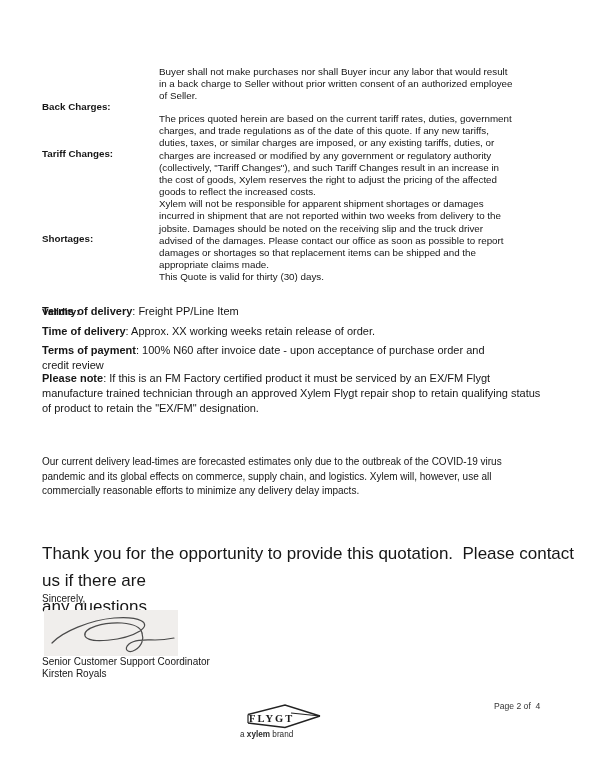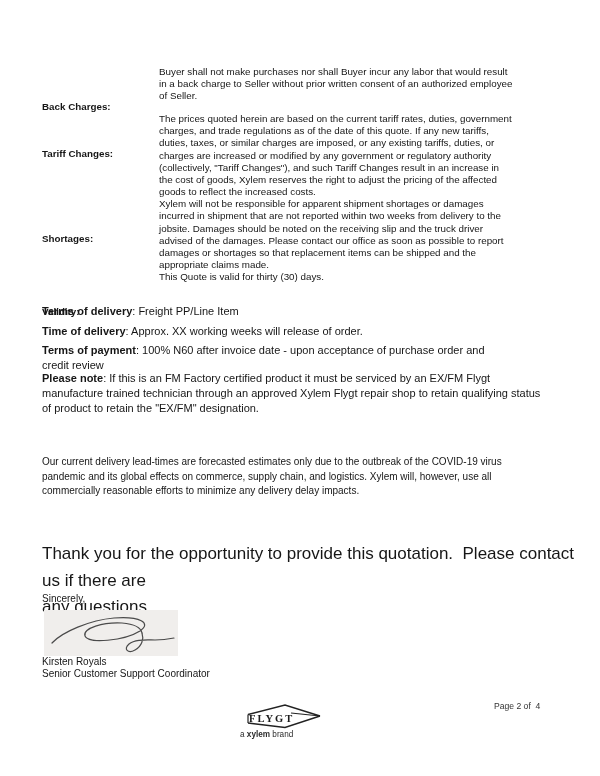--- a/index.html
+++ b/index.html
@@ -157,21 +157,21 @@
 appropriate claims made.</div>
     </div>
     <div class="terms-row">
       <div class="t-label">Validity:</div>
       <div class="t-text">This Quote is valid for thirty (30) days.</div>
     </div>
   </div>
 
   <div class="delivery">
     <p><span class="d-label">Terms of delivery</span><span>: Freight PP/Line Item</span></p>
-    <p><span class="d-label">Time of delivery</span><span>: Approx. XX working weeks will release of order.</span></p>
+    <p><span class="d-label">Time of delivery</span><span>: Approx. XX working weeks retain release of order.</span></p>
     <p><span class="d-label">Terms of payment</span><span>: 100% N60 after invoice date - upon acceptance of purchase order and
 credit review</span></p>
   </div>
 
   <div class="please-note"><span class="n-label">Please note</span><span>: If this is an FM Factory certified product it must be serviced by an EX/FM Flygt
 manufacture trained technician through an approved Xylem Flygt repair shop to retain qualifying status
 of product to retain the "EX/FM" designation.</span></div>
 
   <div class="covid">Our current delivery lead-times are forecasted estimates only due to the outbreak of the COVID-19 virus
 pandemic and its global effects on commerce, supply chain, and logistics. Xylem will, however, use all
@@ -182,22 +182,22 @@
   <div class="sincerely">Sincerely,</div>
 
   <div class="sig-box">
     <svg width="134" height="46" viewBox="0 0 134 46">
       <path d="M8,33 C18,22 46,10 70,8 C96,6 108,13 96,21 C80,31 44,34 41,26 C38,18 60,12 78,13 C90,14 97,18 98,23" fill="none" stroke="#4a4a4a" stroke-width="1.2" stroke-linecap="round"></path>
       <path d="M98,23 C100,29 98,36 91,40 C84,44 79,39 85,34 C91,29 102,30 111,30 C119,30 125,29 130,28" fill="none" stroke="#4a4a4a" stroke-width="1.2" stroke-linecap="round"></path>
     </svg>
   </div>
 
   <div class="signer">
+    <div>Senior Customer Support Coordinator</div>
     <div>Kirsten Royals</div>
-    <div>Senior Customer Support Coordinator</div>
   </div>
 
   <svg class="flygt-logo" viewBox="0 0 80 27">
     <path d="M3,12.5 L40,3 L75,14" fill="none" stroke="#222" stroke-width="1.4"></path>
     <path d="M75,14 L46,11" fill="none" stroke="#222" stroke-width="1.2"></path>
     <path d="M75,14 L40,25.5 L3,21" fill="none" stroke="#222" stroke-width="1.4"></path>
     <path d="M3,12.5 L3,21" fill="none" stroke="#222" stroke-width="1.2"></path>
     <text x="4" y="19.5" font-family="Liberation Serif, serif" font-weight="bold" font-size="10.5" letter-spacing="2" fill="#1a1a1a">FLYGT</text>
   </svg>
 

